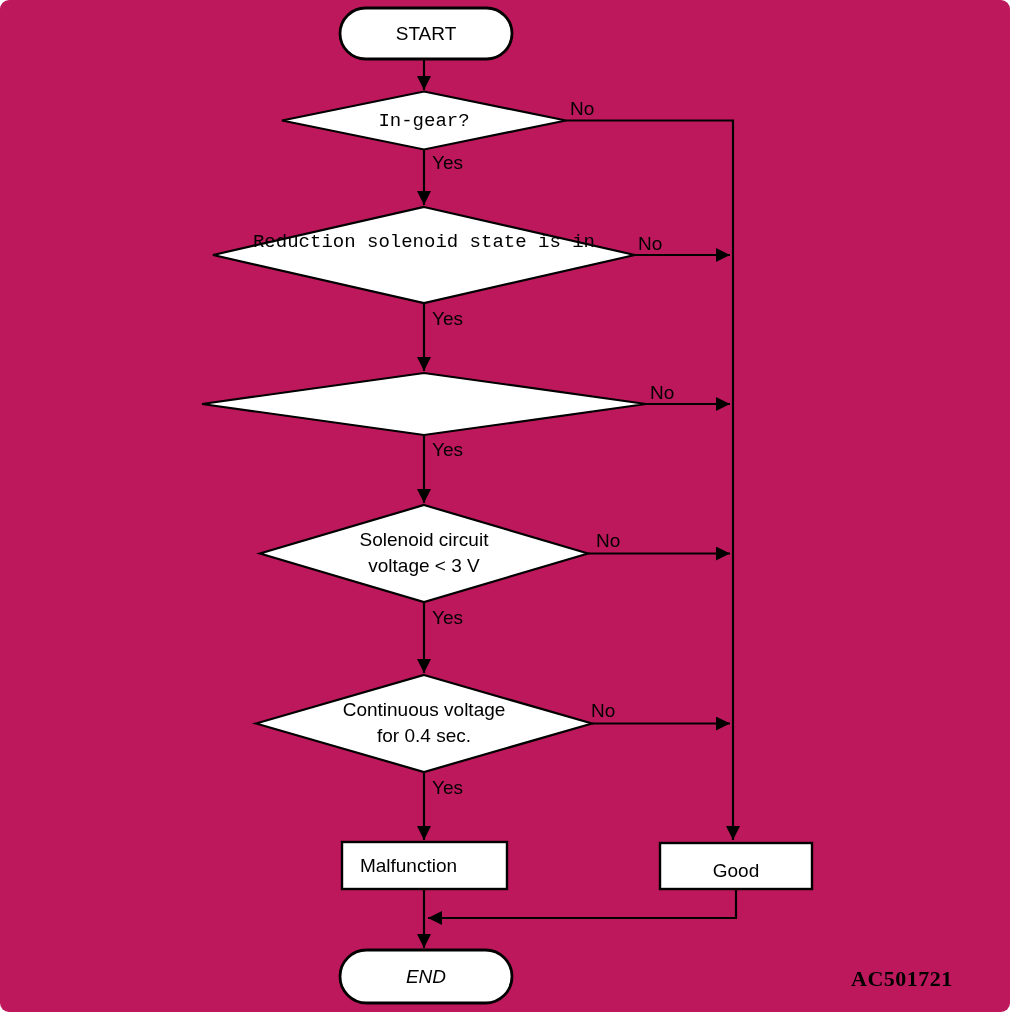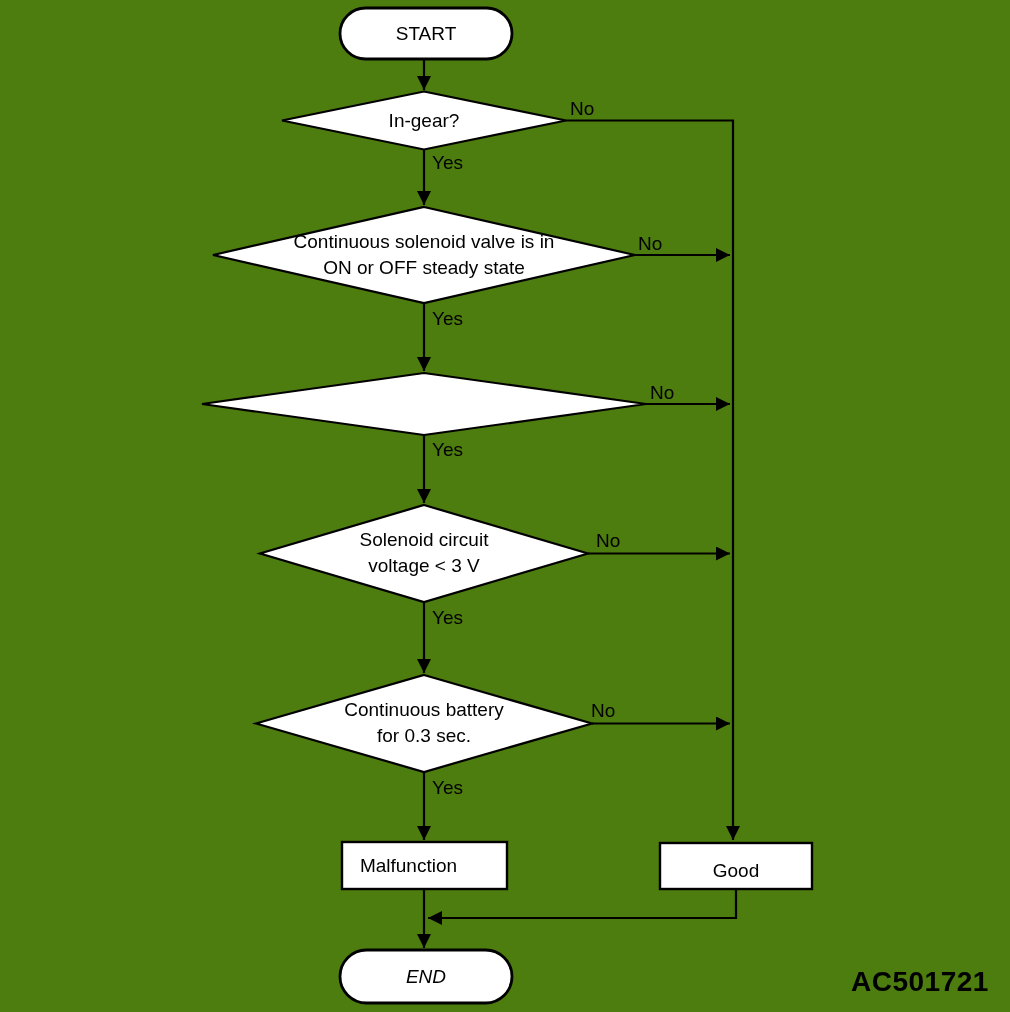--- a/index.html
+++ b/index.html
@@ -4,60 +4,62 @@
 <style>
   html, body {
     margin: 0;
     padding: 0;
     background: #ffffff;
   }
   .canvas {
     position: relative;
     width: 1010px;
     height: 1012px;
-    background: #4d7c0f;
+    background: #be185d;
     font-family: "Liberation Sans", sans-serif;
     color: #000000;
     overflow: hidden;
+    border-radius: 9px;
   }
   .canvas svg {
     position: absolute;
     left: 0;
     top: 0;
   }
   .lbl {
     position: absolute;
     font-size: 19px;
     line-height: 26px;
     color: #000000;
     white-space: nowrap;
   }
   .lbl.center {
     transform: translateX(-50%);
-    text-align: center;
+    font-family: Liberation Mono, monospace;
   }
   .lbl.leftblock {
     transform: translateX(-50%);
     text-align: center;
   }
   .lbl span { display: block; }
   .boxlbl {
     position: absolute;
     display: flex;
     align-items: center;
     justify-content: center;
     font-size: 19px;
     color: #000000;
   }
   .code {
     position: absolute;
-    font-size: 28px;
+    font-size: 22px;
     font-weight: bold;
     letter-spacing: 0.5px;
     color: #000000;
+    font-family: Liberation Serif, serif;
   }
 </style>
 </head>
 <body>
 
 <div class="canvas">
 
   <svg width="1010" height="1012" viewBox="0 0 1010 1012">
     <defs>
       <marker id="arrow" viewBox="0 0 10 10" refX="10" refY="5" markerWidth="15" markerHeight="14" markerUnits="userSpaceOnUse" orient="auto-start-reverse">
@@ -108,33 +110,32 @@
     <line x1="424" y1="889" x2="424" y2="948" stroke="#000000" stroke-width="2.2" marker-end="url(#arrow)"></line>
 
     <rect x="340" y="950" width="172" height="53" rx="26.5" ry="26.5" fill="#ffffff" stroke="#000000" stroke-width="2.8"></rect>
   </svg>
 
   <div class="boxlbl" style="left:340px; top:8px; width:172px; height:51px;">START</div>
 
   <div class="lbl center" style="left:424px; top:108px;">In-gear?</div>
 
   <div class="lbl center" style="left:424px; top:229px;">
-    <span>Continuous solenoid valve is in</span>
-    <span>ON or OFF steady state</span>
+    <span>Reduction solenoid state is in</span>
   </div>
 
 
   <div class="lbl leftblock" style="left:424px; top:527px;">
     <span>Solenoid circuit</span>
     <span>voltage &lt; 3 V</span>
   </div>
 
   <div class="lbl leftblock" style="left:424px; top:697px;">
-    <span>Continuous battery</span>
-    <span>for 0.3 sec.</span>
+    <span>Continuous voltage</span>
+    <span>for 0.4 sec.</span>
   </div>
 
   <div class="boxlbl" style="left:342px; top:842px; width:133px; height:47px;">Malfunction</div>
 
   <div class="boxlbl" style="left:660px; top:843px; width:152px; height:56px;">Good</div>
 
   <div class="boxlbl" style="left:340px; top:950px; width:172px; height:53px;font-style:italic;">END</div>
 
   <div class="lbl" style="left:432px; top:150px;">Yes</div>
   <div class="lbl" style="left:432px; top:306px;">Yes</div>

